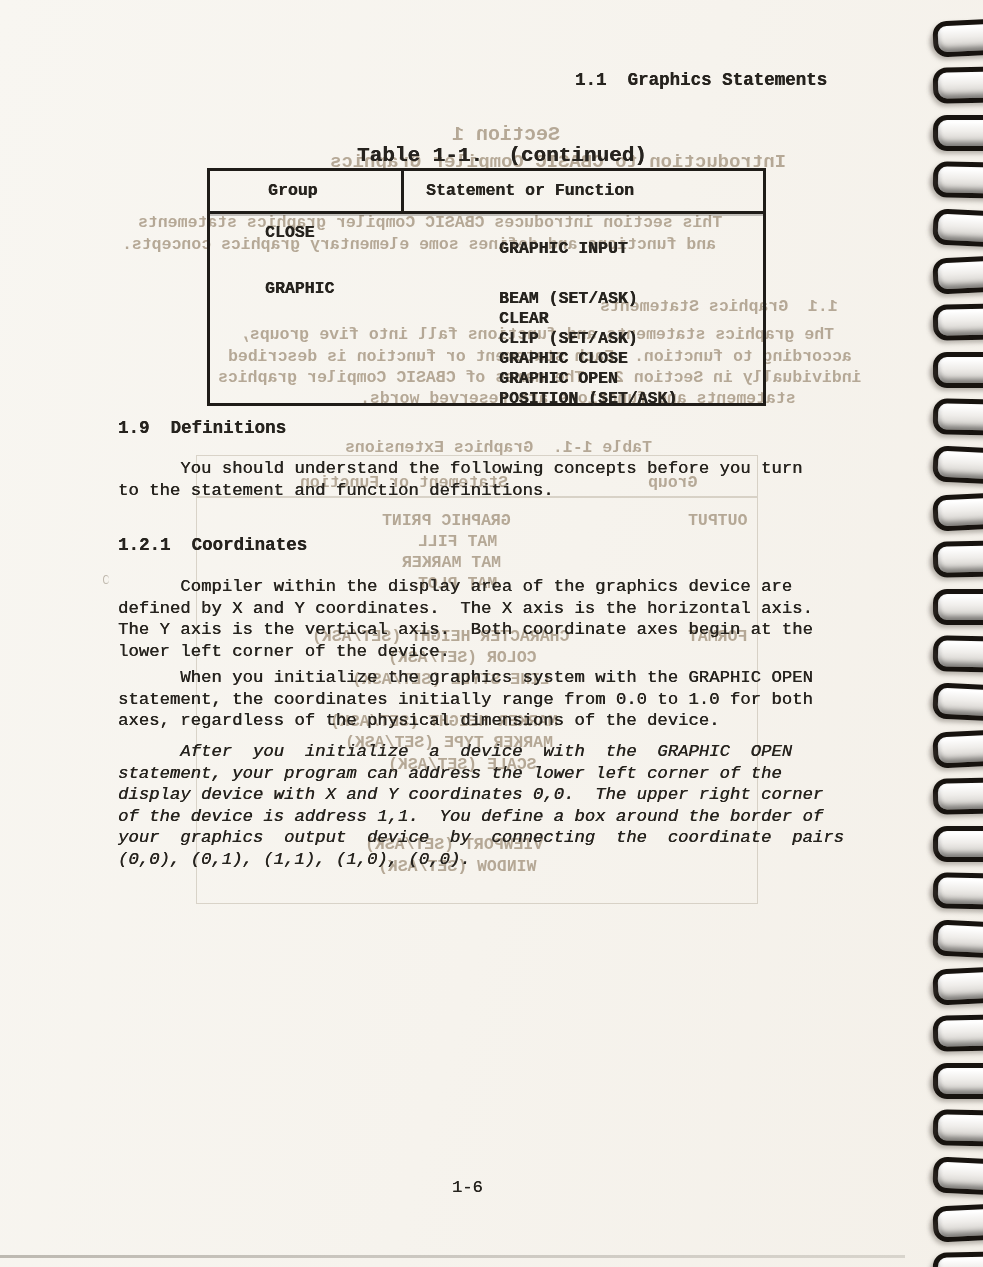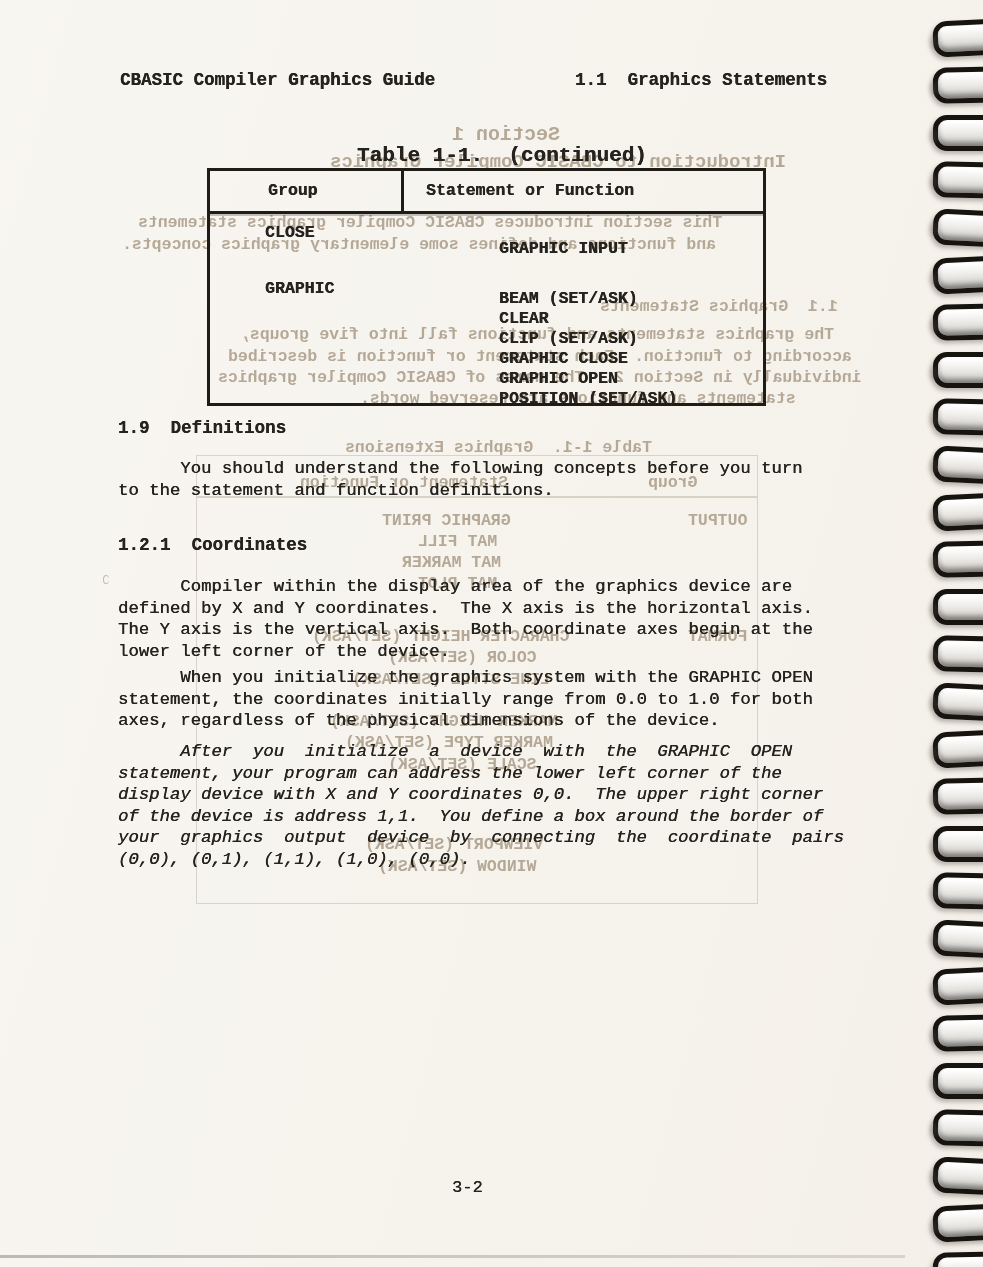--- a/index.html
+++ b/index.html
@@ -110,21 +110,20 @@
       <span class="bleed" style="left: 688px; top: 627px; font-size: 16.5px;">FORMAT</span>
       <span class="bleed" style="left: 388px; top: 648px; font-size: 16.5px;">COLOR (SET/ASK)</span>
       <span class="bleed" style="left: 352px; top: 670px; font-size: 16.5px;">LINE STYLE (SET/ASK)</span>
       <span class="bleed" style="left: 330px; top: 712px; font-size: 16.5px;">MARKER HEIGHT (SET/ASK)</span>
       <span class="bleed" style="left: 345px; top: 733px; font-size: 16.5px;">MARKER TYPE (SET/ASK)</span>
       <span class="bleed" style="left: 388px; top: 755px; font-size: 16.5px;">SCALE (SET/ASK)</span>
       <span class="bleed" style="left: 365px; top: 835px; font-size: 16.5px;">VIEWPORT (SET/ASK)</span>
       <span class="bleed" style="left: 378px; top: 857px; font-size: 16.5px;">WINDOW (SET/ASK)</span>
     </div>
 
-  <span class="abs tw hdr-left">CBASIC Compiler Graphics Guide</span>
   <span class="abs tw hdr-right">1.1  Graphics Statements</span>
 
   <span class="abs tw table-title">Table 1-1.  (continued)</span>
 
   <div class="gtable tw">
     <div class="col-divider"></div>
     <div class="header-sep"></div>
     <span class="th th1">Group</span>
     <span class="th th2">Statement or Function</span>
     <div id="table-rows">
@@ -153,21 +152,21 @@
 statement, the coordinates initially range from 0.0 to 1.0 for both
 axes, regardless of the physical dimensions of the device.</div>
       <div class="abs tw para" style="left: 118px; top: 741px; font-style: italic;">      After  you  initialize  a  device  with  the  GRAPHIC  OPEN
 statement, your program can address the lower left corner of the
 display device with X and Y coordinates 0,0.  The upper right corner
 of the device is address 1,1.  You define a box around the border of
 your  graphics  output  device  by  connecting  the  coordinate  pairs
 (0,0), (0,1), (1,1), (1,0), (0,0).</div>
     </div>
 
-  <span class="abs tw page-number">3-2</span>
+  <span class="abs tw page-number">1-6</span>
 
   <div class="bottom-edge"></div>
   <div class="speck"></div>
 
   <div id="binding">
       <div class="loop" style="top: 20px; transform: rotate(-2.6deg);"></div>
       <div class="loop" style="top: 67.4px; transform: rotate(-1.3deg);"></div>
       <div class="loop" style="top: 114.8px; transform: rotate(0deg);"></div>
       <div class="loop" style="top: 162.2px; transform: rotate(1.3deg);"></div>
       <div class="loop" style="top: 209.6px; transform: rotate(2.6deg);"></div>

